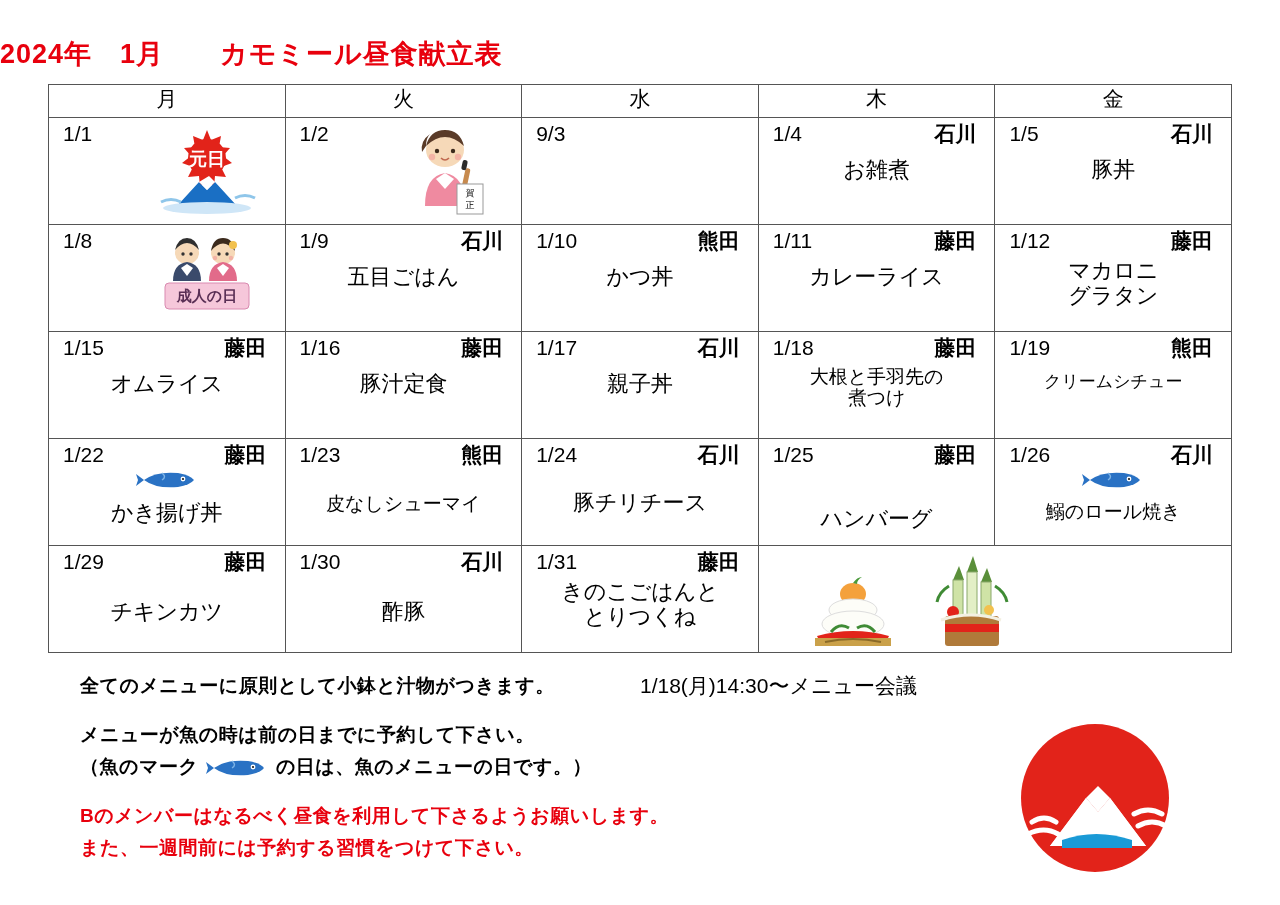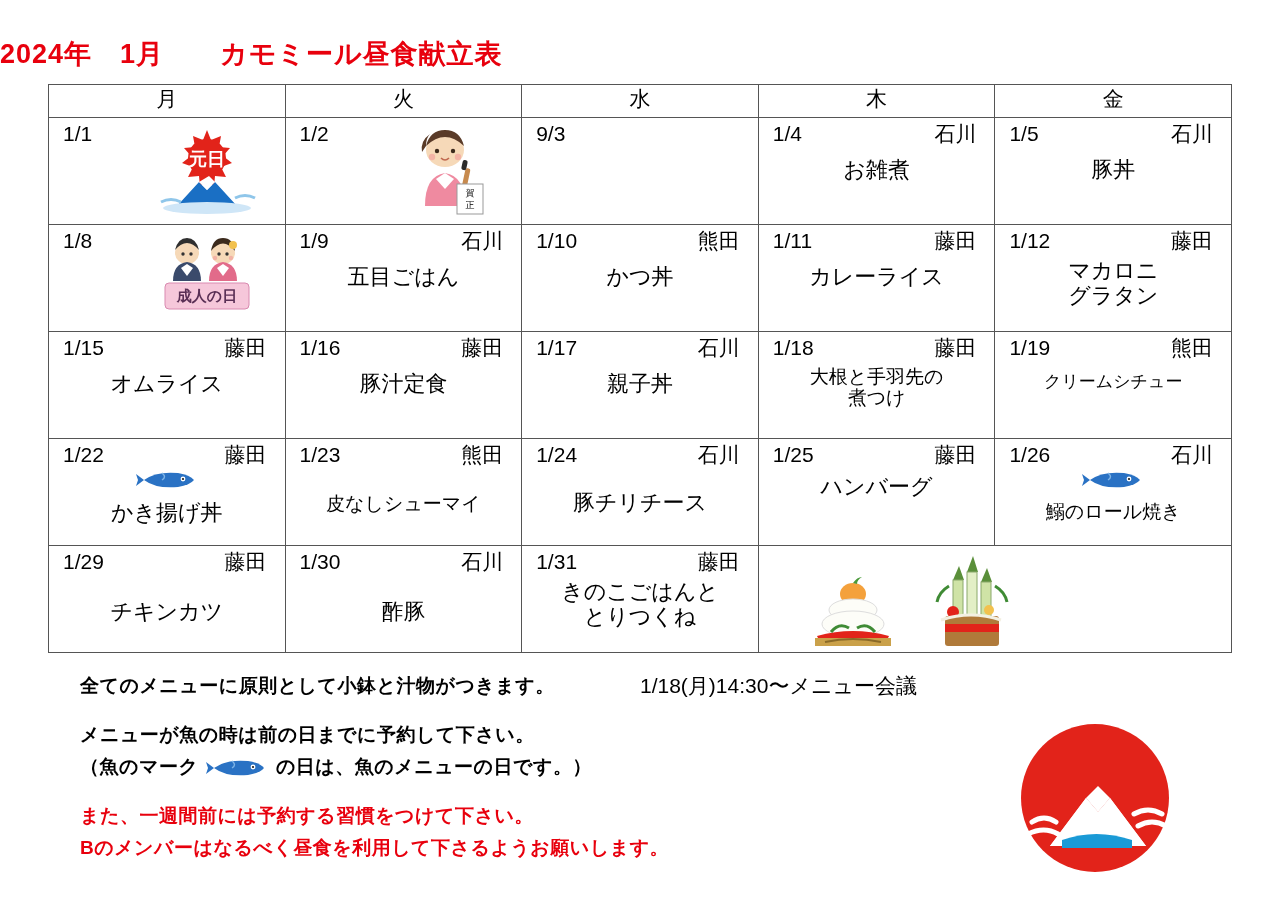--- a/index.html
+++ b/index.html
@@ -56,21 +56,21 @@
     display: flex;
     justify-content: space-between;
     align-items: center;
     padding: 4px 14px 0 14px;
     font-size: 21px;
     line-height: 1.15;
     position: relative;
     z-index: 2;
   }
   .day-num { }
-  .day-cook { padding-right: 4px; }
+  .day-cook { padding-right: 4px; font-weight: bold; }
   .menu {
     text-align: center;
     font-size: 22px;
     line-height: 1.12;
     margin-top: 12px;
     padding: 0 4px;
     position: relative;
     z-index: 2;
   }
   .menu.small { font-size: 19px; }
@@ -365,21 +365,21 @@
             <span class="day-num">1/24</span>
             <span class="day-cook">石川</span>
           </div>
           <div class="menu" style="margin-top:24px">豚チリチース</div>
         </td>
         <td class="day-cell">
           <div class="day-head">
             <span class="day-num">1/25</span>
             <span class="day-cook">藤田</span>
           </div>
-          <div class="menu" style="margin-top:8px">ハンバーグ</div>
+          <div class="menu" style="margin-top:40px">ハンバーグ</div>
         </td>
         <td class="day-cell">
           <div class="day-head">
             <span class="day-num">1/26</span>
             <span class="day-cook">石川</span>
           </div>
           <svg class="fish" viewBox="0 0 62 18">
             <path d="M8 9 Q20 0 42 2 Q54 4 58 9 Q54 14 42 16 Q20 18 8 9 Z" fill="#2a72c4"></path>
             <path d="M8 9 L0 3 L2 9 L0 15 Z" fill="#2a72c4"></path>
             <circle cx="47" cy="8" r="2.4" fill="#ffffff"></circle>
@@ -461,22 +461,22 @@
     <svg class="inline-fish" viewBox="0 0 62 18">
       <path d="M8 9 Q20 0 42 2 Q54 4 58 9 Q54 14 42 16 Q20 18 8 9 Z" fill="#2a72c4"></path>
       <path d="M8 9 L0 3 L2 9 L0 15 Z" fill="#2a72c4"></path>
       <circle cx="47" cy="8" r="2.4" fill="#ffffff"></circle>
       <circle cx="47" cy="8" r="1.1" fill="#1a1a1a"></circle>
       <path d="M26 2 q5 4 0 7" stroke="#7fb4e6" stroke-width="1.4" fill="none"></path>
     </svg>
     <span>の日は、魚のメニューの日です。）</span>
   </div>
   <div class="note-gap"></div>
+  <div class="note-line red">Bのメンバーはなるべく昼食を利用して下さるようお願いします。</div>
   <div class="note-line red">また、一週間前には予約する習慣をつけて下さい。</div>
-  <div class="note-line red">Bのメンバーはなるべく昼食を利用して下さるようお願いします。</div>
 </div>
 
 <div class="meeting-note">1/18(月)14:30〜メニュー会議</div>
 
 <svg class="sun-fuji" viewBox="0 0 170 160">
   <circle cx="85" cy="80" r="74" fill="#e2231a"></circle>
   <path d="M40 128 L76 80 L88 94 L100 80 L136 128 Z" fill="#ffffff"></path>
   <path d="M76 80 L88 94 L100 80 L88 68 Z" fill="#ffffff"></path>
   <path d="M40 128 L76 80 L88 94 L100 80 L136 128 Z" fill="#ffffff"></path>
   <path d="M52 122 q34 -12 70 0 l0 8 l-70 0 Z" fill="#1a9ad6"></path>

